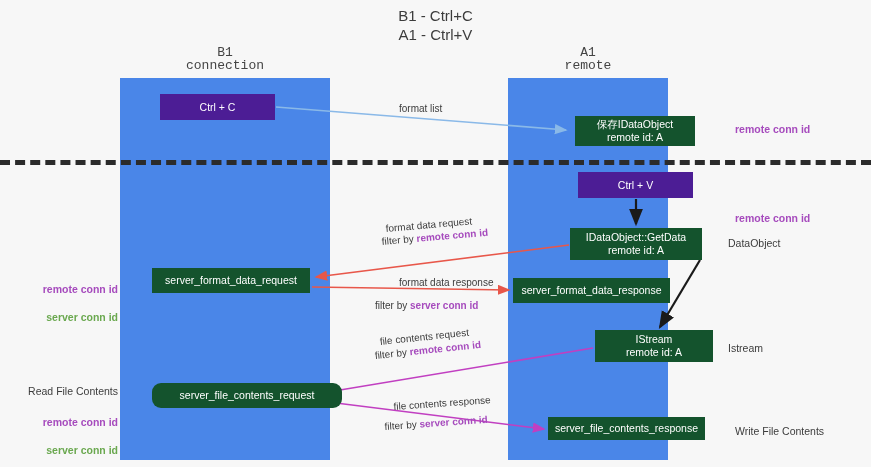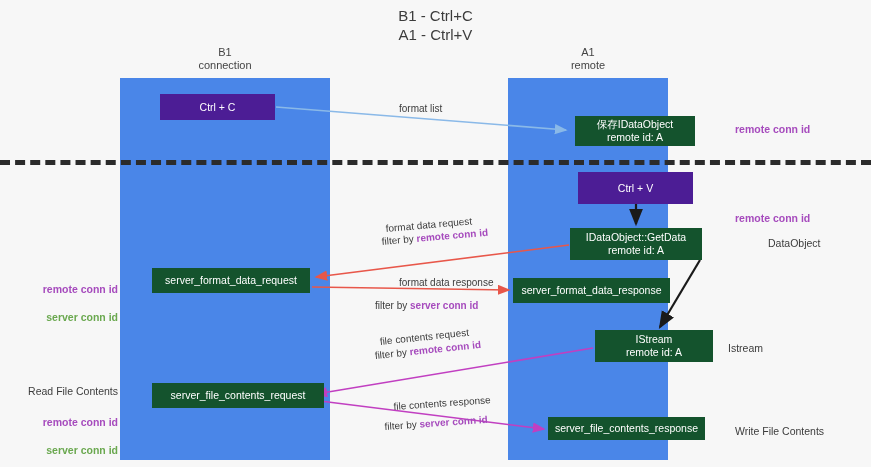--- a/index.html
+++ b/index.html
@@ -16,22 +16,22 @@
   #lane-b1{left:120px;top:78px;width:210px;height:382px;}
   #lane-a1{left:508px;top:78px;width:160px;height:382px;}
 
   
   #title{
     position:absolute;left:0;top:6px;width:871px;
     text-align:center;font-size:15px;line-height:19px;color:#3c3c3c;
     white-space:pre-line;
   }
   .lane-head{
-    position:absolute;text-align:center;font-size:11px;line-height:13px;
-    color:#444;white-space:pre-line;
+    position:absolute;text-align:center;font-size:13px;line-height:13px;
+    color:#444;white-space:pre-line;font-family:Liberation Mono, monospace;
   }
   #head-b1{left:145px;top:46px;width:160px;}
   #head-a1{left:508px;top:46px;width:160px;}
 
   
   #separator{
     position:absolute;left:0;top:160px;width:871px;height:0;
     border-top:5px dashed #2b2b2b;
   }
 
@@ -40,41 +40,41 @@
     position:absolute;box-sizing:border-box;
     display:flex;flex-direction:column;align-items:center;justify-content:center;
     font-size:10.5px;line-height:13px;color:#ffffff;text-align:center;
     white-space:pre-line;padding:2px 4px;
   }
   .green{background:#4c1d95;}
   .orange{background:#14532d;}
 
   #n-ctrlc{left:160px;top:94px;width:115px;height:26px;}
   #n-save{left:575px;top:116px;width:120px;height:30px;}
-  #n-ctrlv{left:578px;top:172px;width:115px;height:32px;}
+  #n-ctrlv{left:578px;top:172px;width:115px;height:26px;}
   #n-getdata{left:570px;top:228px;width:132px;height:32px;}
   #n-fmtreq{left:152px;top:268px;width:158px;height:25px;}
   #n-fmtresp{left:513px;top:278px;width:157px;height:25px;}
   #n-istream{left:595px;top:330px;width:118px;height:32px;}
-  #n-filereq{left:152px;top:383px;width:172px;height:25px;}
+  #n-filereq{left:152px;top:383px;width:190px;height:25px;border-radius:9px;}
   #n-fileresp{left:548px;top:417px;width:157px;height:23px;}
 
   
   .side{
     position:absolute;font-size:10.5px;line-height:14px;white-space:pre-line;
   }
   .side.right{text-align:left;}
   .side.left{text-align:right;}
   .purple{color:#a64bbd;font-weight:bold;}
   .green-t{color:#6aa84f;font-weight:bold;}
   .plain{color:#3c3c3c;}
 
   #s-rc1{left:735px;top:122px;}
   #s-rc2{left:735px;top:211px;}
-  #s-dataobject{left:728px;top:236px;margin-left:40px;}
+  #s-dataobject{left:728px;top:236px;}
   #s-istream{left:728px;top:341px;}
   #s-write{left:735px;top:424px;}
   #s-left1{left:0px;top:268px;width:118px;}
   #s-read{left:0px;top:384px;width:118px;}
   #s-left2{left:0px;top:401px;width:118px;}
 
   
   .elabel{
     position:absolute;font-size:10px;line-height:15px;color:#3c3c3c;
     white-space:nowrap;

